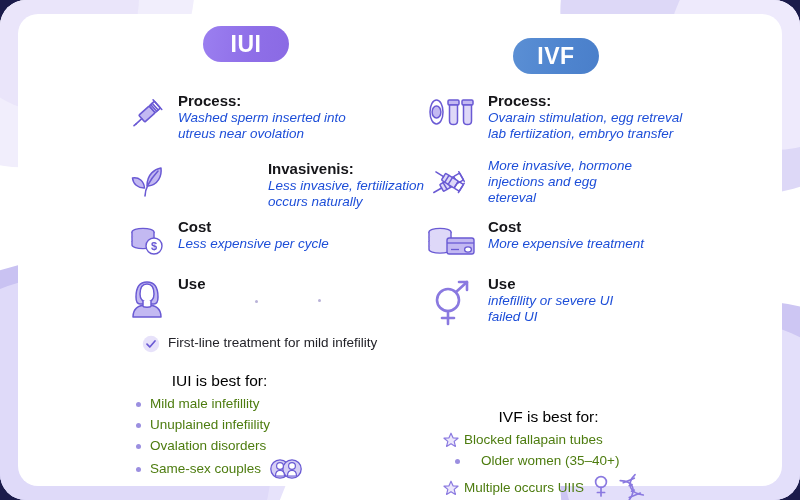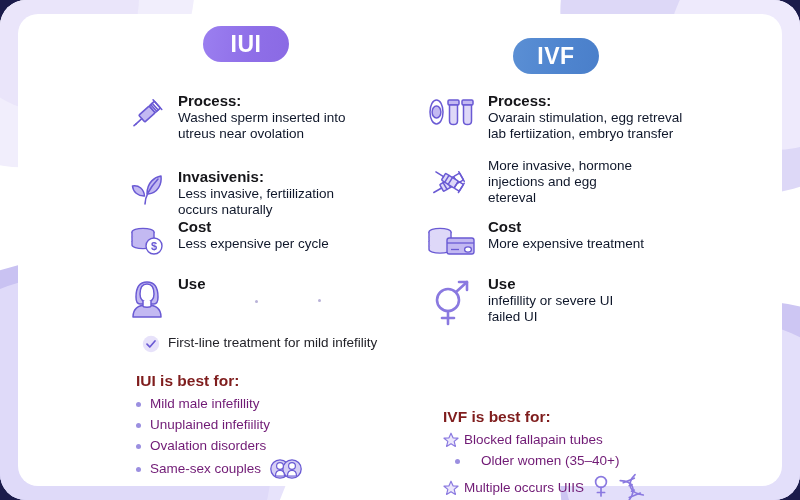--- a/index.html
+++ b/index.html
@@ -78,37 +78,37 @@
   .row{position:absolute;display:flex;align-items:flex-start;}
   .ico{
     width:46px;flex:0 0 46px;display:flex;align-items:flex-start;
     justify-content:center;padding-top:2px;
   }
   .txt{padding-left:8px;}
   .t-title{
     font-size:15px;font-weight:bold;color:#16161a;line-height:17px;
     margin-bottom:1px;
   }
-  .t-body{font-size:13.5px;color:#0f172a;line-height:16px;}
+  .t-body{font-size:13.5px;color:#1d4ed8;line-height:16px;font-style:italic;}
   .t-body div{white-space:nowrap;}
 
   
   .note{
     position:absolute;left:142px;top:335px;display:flex;
   }
   .note-txt{font-size:13.5px;color:#232329;padding-left:8px;}
 
   
   .best{position:absolute;}
   .best-title{
-    font-size:15.5px;font-weight:bold;color:#7f1d1d;margin-bottom:4px;
+    font-size:15.5px;font-weight:normal;color:#000000;margin-bottom:4px;text-align:center;
   }
   .best li{
     list-style:none;display:flex;align-items:center;
-    font-size:13.5px;color:#701a75;line-height:20px;margin-bottom:1px;
+    font-size:13.5px;color:#4d7c0f;line-height:20px;margin-bottom:1px;
   }
   .best ul{margin:0;padding:0;}
   .dot{
     width:5px;height:5px;border-radius:50%;background:#9b8fe0;
     margin-right:9px;flex:0 0 5px;
   }
   .star{margin-right:5px;flex:0 0 16px;display:flex;}
   .bl-left{left:136px;top:372px;}
   .bl-right{left:443px;top:372px;margin-top:36px;}
   .faint-dot{
@@ -158,21 +158,21 @@
       </div>
       <div class="txt">
         <div class="t-title">Process:</div>
         <div class="t-body">
           <div>Washed sperm inserted into</div>
           <div>utreus near ovolation</div>
         </div>
       </div>
     </div>
 
-    <div class="row" style="left:124px;top:168px;width:300px;">
+    <div class="row" style="left:124px;top:160px;width:300px;justify-content:space-between;">
       <div class="ico">
         <svg width="40" height="40" viewBox="0 0 40 40">
           <g fill="#c3b9f2" stroke="#6a5ad4" stroke-width="1.5" stroke-linejoin="round">
             <path d="M20 24 C20 12 28 7 34 6 C35 14 31 23 21 24 Z"></path>
             <path d="M17 26 C11 26 6 22 5.5 16 C12 15 17 19 17.5 26 Z"></path>
           </g>
           <path d="M18 34 C18 27 21 20 31 9" fill="none" stroke="#6a5ad4" stroke-width="1.6" stroke-linecap="round"></path>
         </svg>
       </div>
       <div class="txt">

